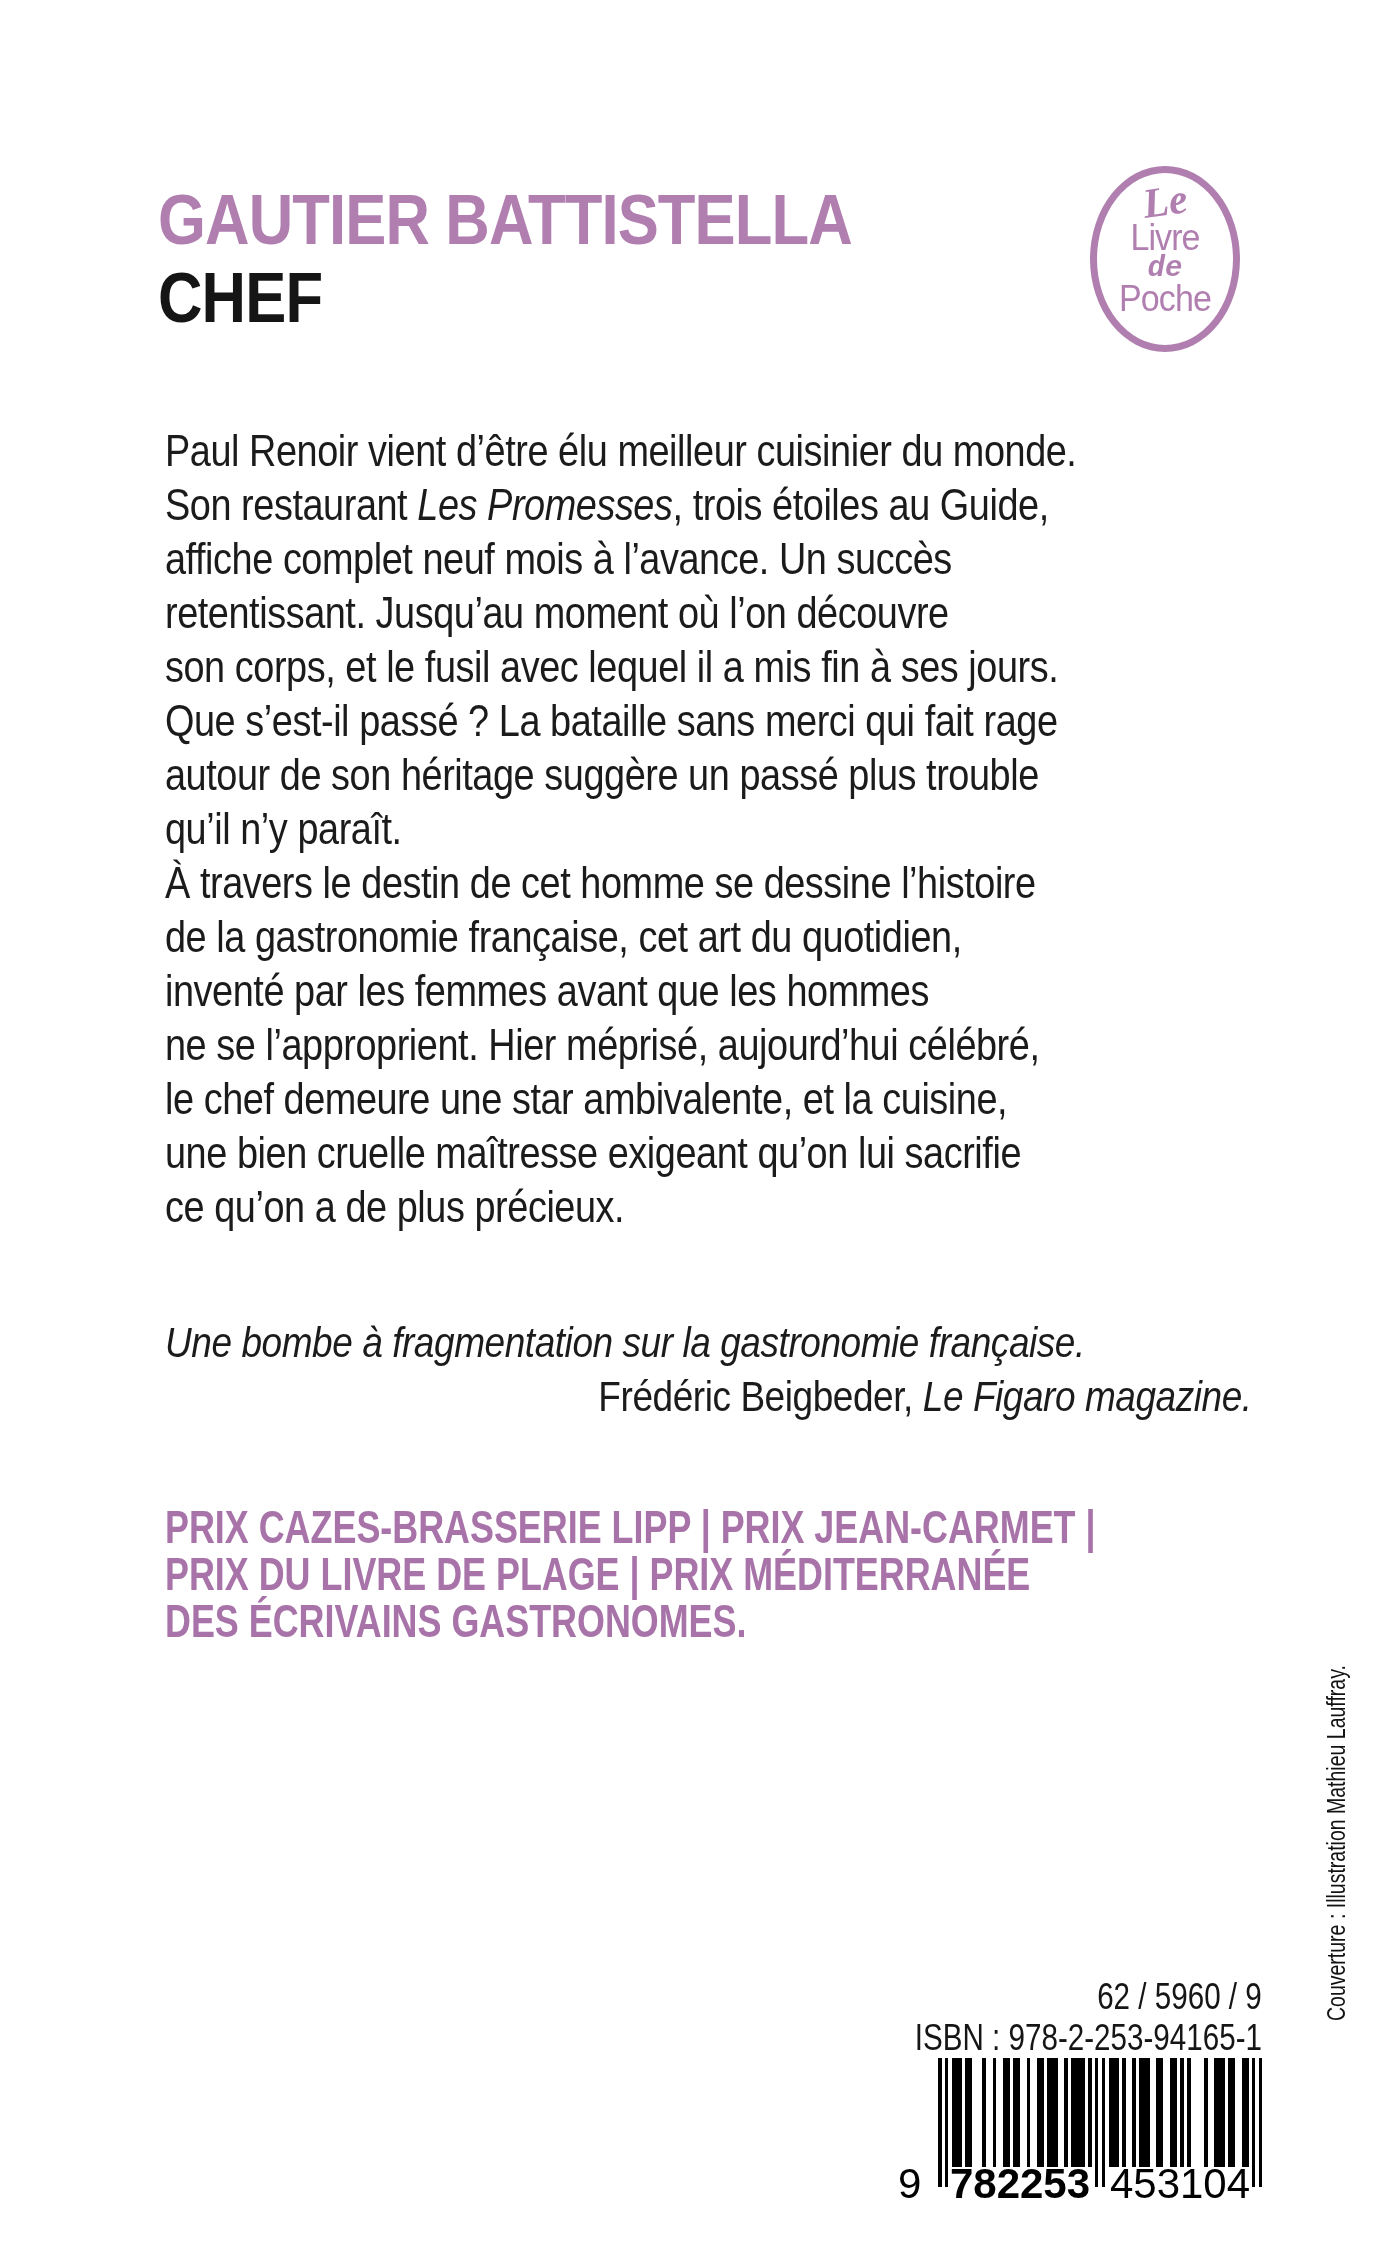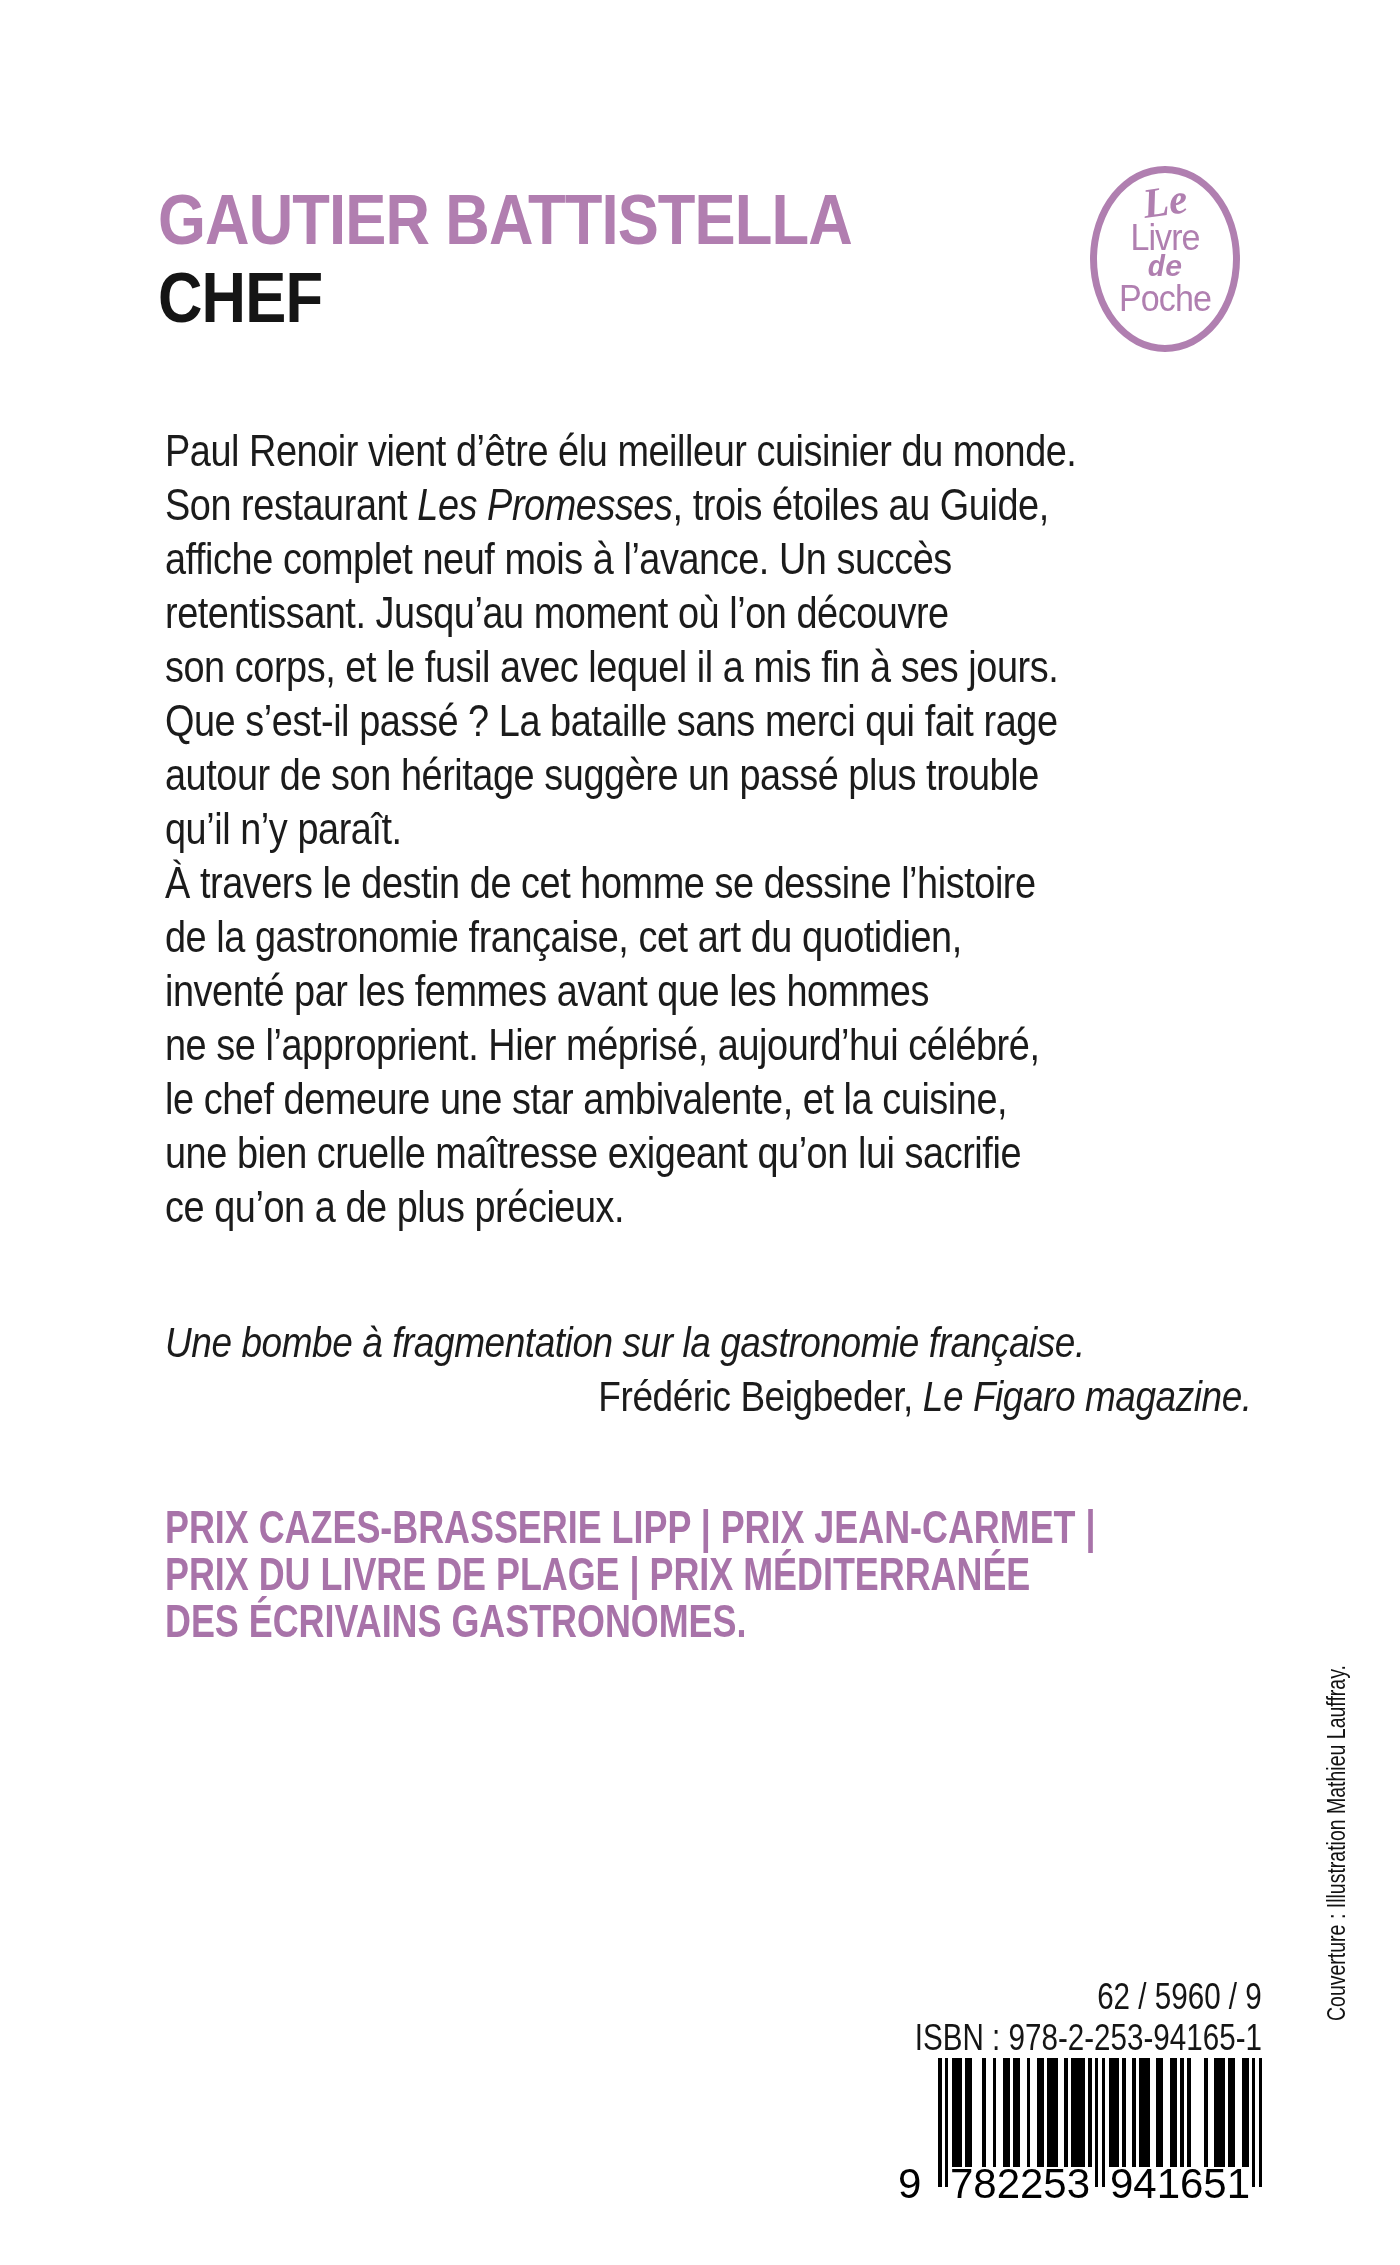--- a/index.html
+++ b/index.html
@@ -75,21 +75,21 @@
     right:138px;top:2017px;font-size:37px;
     transform:scaleX(.8);transform-origin:100% 0;white-space:pre;color:#151515;
   }
 
   
   .barcode{left:890px;top:2058px;width:390px;height:145px;}
   .bc-first{position:absolute;left:8px;top:102px;font-size:42px;color:#000;}
   .bc-bars{position:absolute;left:48px;top:0;}
   .bc-digits{position:absolute;top:102px;font-size:42px;color:#000;
     text-align:center;letter-spacing:0;}
-  .bc-g1{left:58px;width:144px;}
+  .bc-g1{left:58px;width:144px;font-weight:bold;}
   .bc-g2{left:218px;width:144px;}
 </style>
 </head>
 <body>
 
 <div class="abs author" style="color:#b17eb0;">GAUTIER BATTISTELLA</div>
 
 <div class="abs book-title">CHEF</div>
 
 <div class="abs logo">
@@ -182,14 +182,14 @@
         <rect x="279.66" y="0" width="3.56" height="109" fill="#000"></rect>
         <rect x="283.07" y="0" width="3.56" height="109" fill="#000"></rect>
         <rect x="289.89" y="0" width="3.56" height="109" fill="#000"></rect>
         <rect x="293.31" y="0" width="3.56" height="109" fill="#000"></rect>
         <rect x="303.54" y="0" width="3.56" height="109" fill="#000"></rect>
         <rect x="306.95" y="0" width="3.56" height="109" fill="#000"></rect>
         <rect x="313.77" y="0" width="3.56" height="129" fill="#000"></rect>
         <rect x="320.59" y="0" width="3.56" height="129" fill="#000"></rect>
       </svg></div>
   <div class="bc-digits bc-g1">782253</div>
-  <div class="bc-digits bc-g2">941651</div>
+  <div class="bc-digits bc-g2">453104</div>
 </div>
 
 </body></html>

